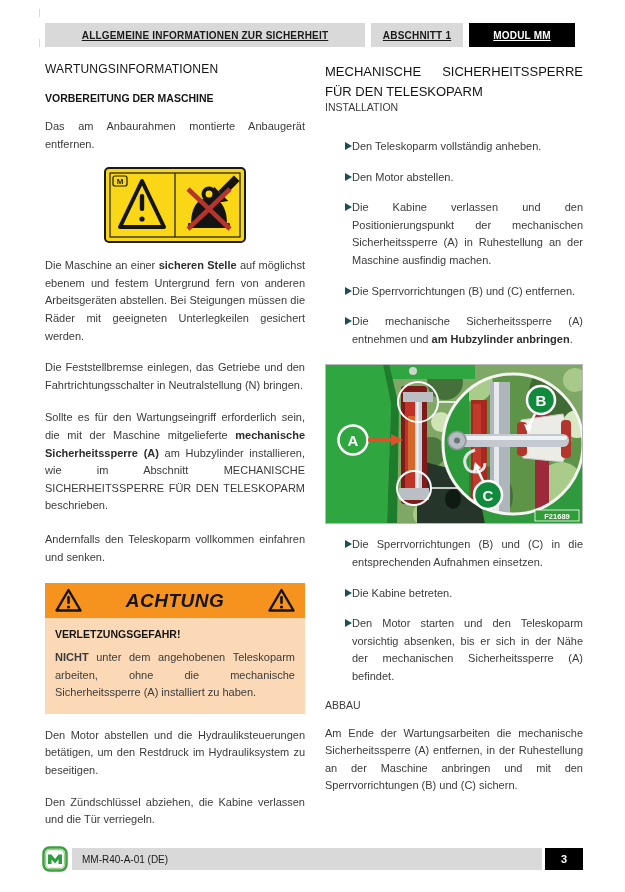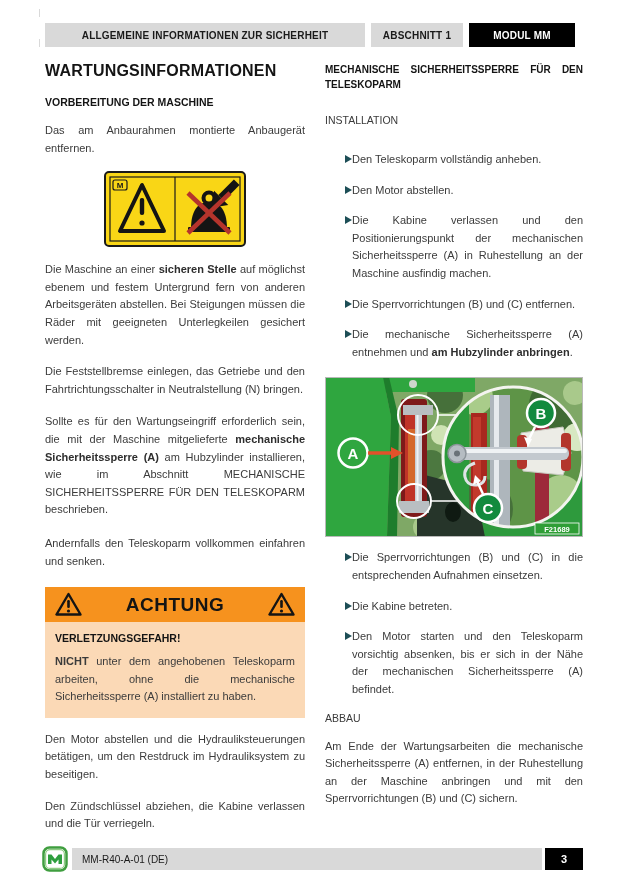--- a/index.html
+++ b/index.html
@@ -10,34 +10,34 @@
   }
   
   .crop { position:absolute; background:#d9d9d9; }
   .crop.v1 { left:39px; top:9px;  width:1px; height:8px; }
   .crop.v2 { left:39px; top:39px; width:1px; height:8px; }
 
   
   .tabs { position:absolute; top:23px; left:45px; width:538px; height:24px; display:flex; gap:6px; }
   .tab {
     height:24px; display:flex; align-items:center; justify-content:center;
-    background:#d9d9d9; color:#1a1a1a; font-weight:bold; font-size:10px; letter-spacing:.2px;
+    background:#d9d9d9; color:#1a1a1a; font-weight:bold; font-size:10px; letter-spacing:.2px;text-decoration:underline;
   }
   .tab.t1 { width:320px; }
   .tab.t2 { width:92px; }
   .tab.t3 { width:106px; background:#000; color:#fff; }
 
   
   .content { position:absolute; top:55px; left:45px; width:538px; display:flex; gap:20px; }
   .col-left  { width:260px; }
   .col-right { width:258px; }
 
-  h1.doc-title { font-size:16px; font-weight:bold; color:#141414; margin:7px 0 16px; letter-spacing:.2px; }
+  h1.doc-title { font-size:12px; font-weight:normal; color:#141414; margin:7px 0 16px; letter-spacing:.2px; }
   h2.doc-sub   { font-size:10.5px; font-weight:bold; color:#141414; margin:0 0 14px; }
-  h2.right-title { font-size:10px; font-weight:bold; color:#141414; margin:7px 0 22px; text-align:justify; line-height:1.5; }
+  h2.right-title { font-size:13px; font-weight:normal; color:#141414; margin:7px 0 0; text-align:justify; line-height:1.5; }
   .section-label { font-size:10.5px; color:#3a3a3a; margin:0 0 25px; }
 
   .para { font-size:11px; line-height:1.6; text-align:justify; margin:0 0 14px; }
   .para b, .step-text b { color:#2e2e2e; }
   .para.tight { margin-bottom:16px; }
 
   
   ul.steps { list-style:none; padding-left:20px; margin:0; }
   ul.steps li { display:flex; margin-bottom:13px;justify-content:center; }
   .tri {
@@ -48,21 +48,21 @@
 
   
   .sticker { display:block; margin:0 auto 14px; }
 
   
   .warnbox { margin:17px 0 13px; }
   .warnbox-head {
     background:#f6921e; height:35px; display:flex; align-items:center;
     justify-content:space-between; padding:0 10px;
   }
-  .warnbox-head .wtitle { font-size:19px; font-weight:bold; color:#141414; letter-spacing:.5px; }
+  .warnbox-head .wtitle { font-size:19px; font-weight:bold; color:#141414; letter-spacing:.5px;font-style:italic; }
   .warnbox-body { background:#fbd9b6; padding:10px 10px 12px; }
   .warnbox-body .wsub { font-size:10.5px; font-weight:bold; color:#141414; margin-bottom:9px; }
   .warnbox-body .wpara { font-size:11px; line-height:1.6; text-align:justify; }
 
   
   .figure { margin:16px 0 12px; display:block; }
 
   
   .footer { position:absolute; top:846px; left:42px; width:541px; height:26px; }
   .footer .logo { position:absolute; left:0; top:0; }

